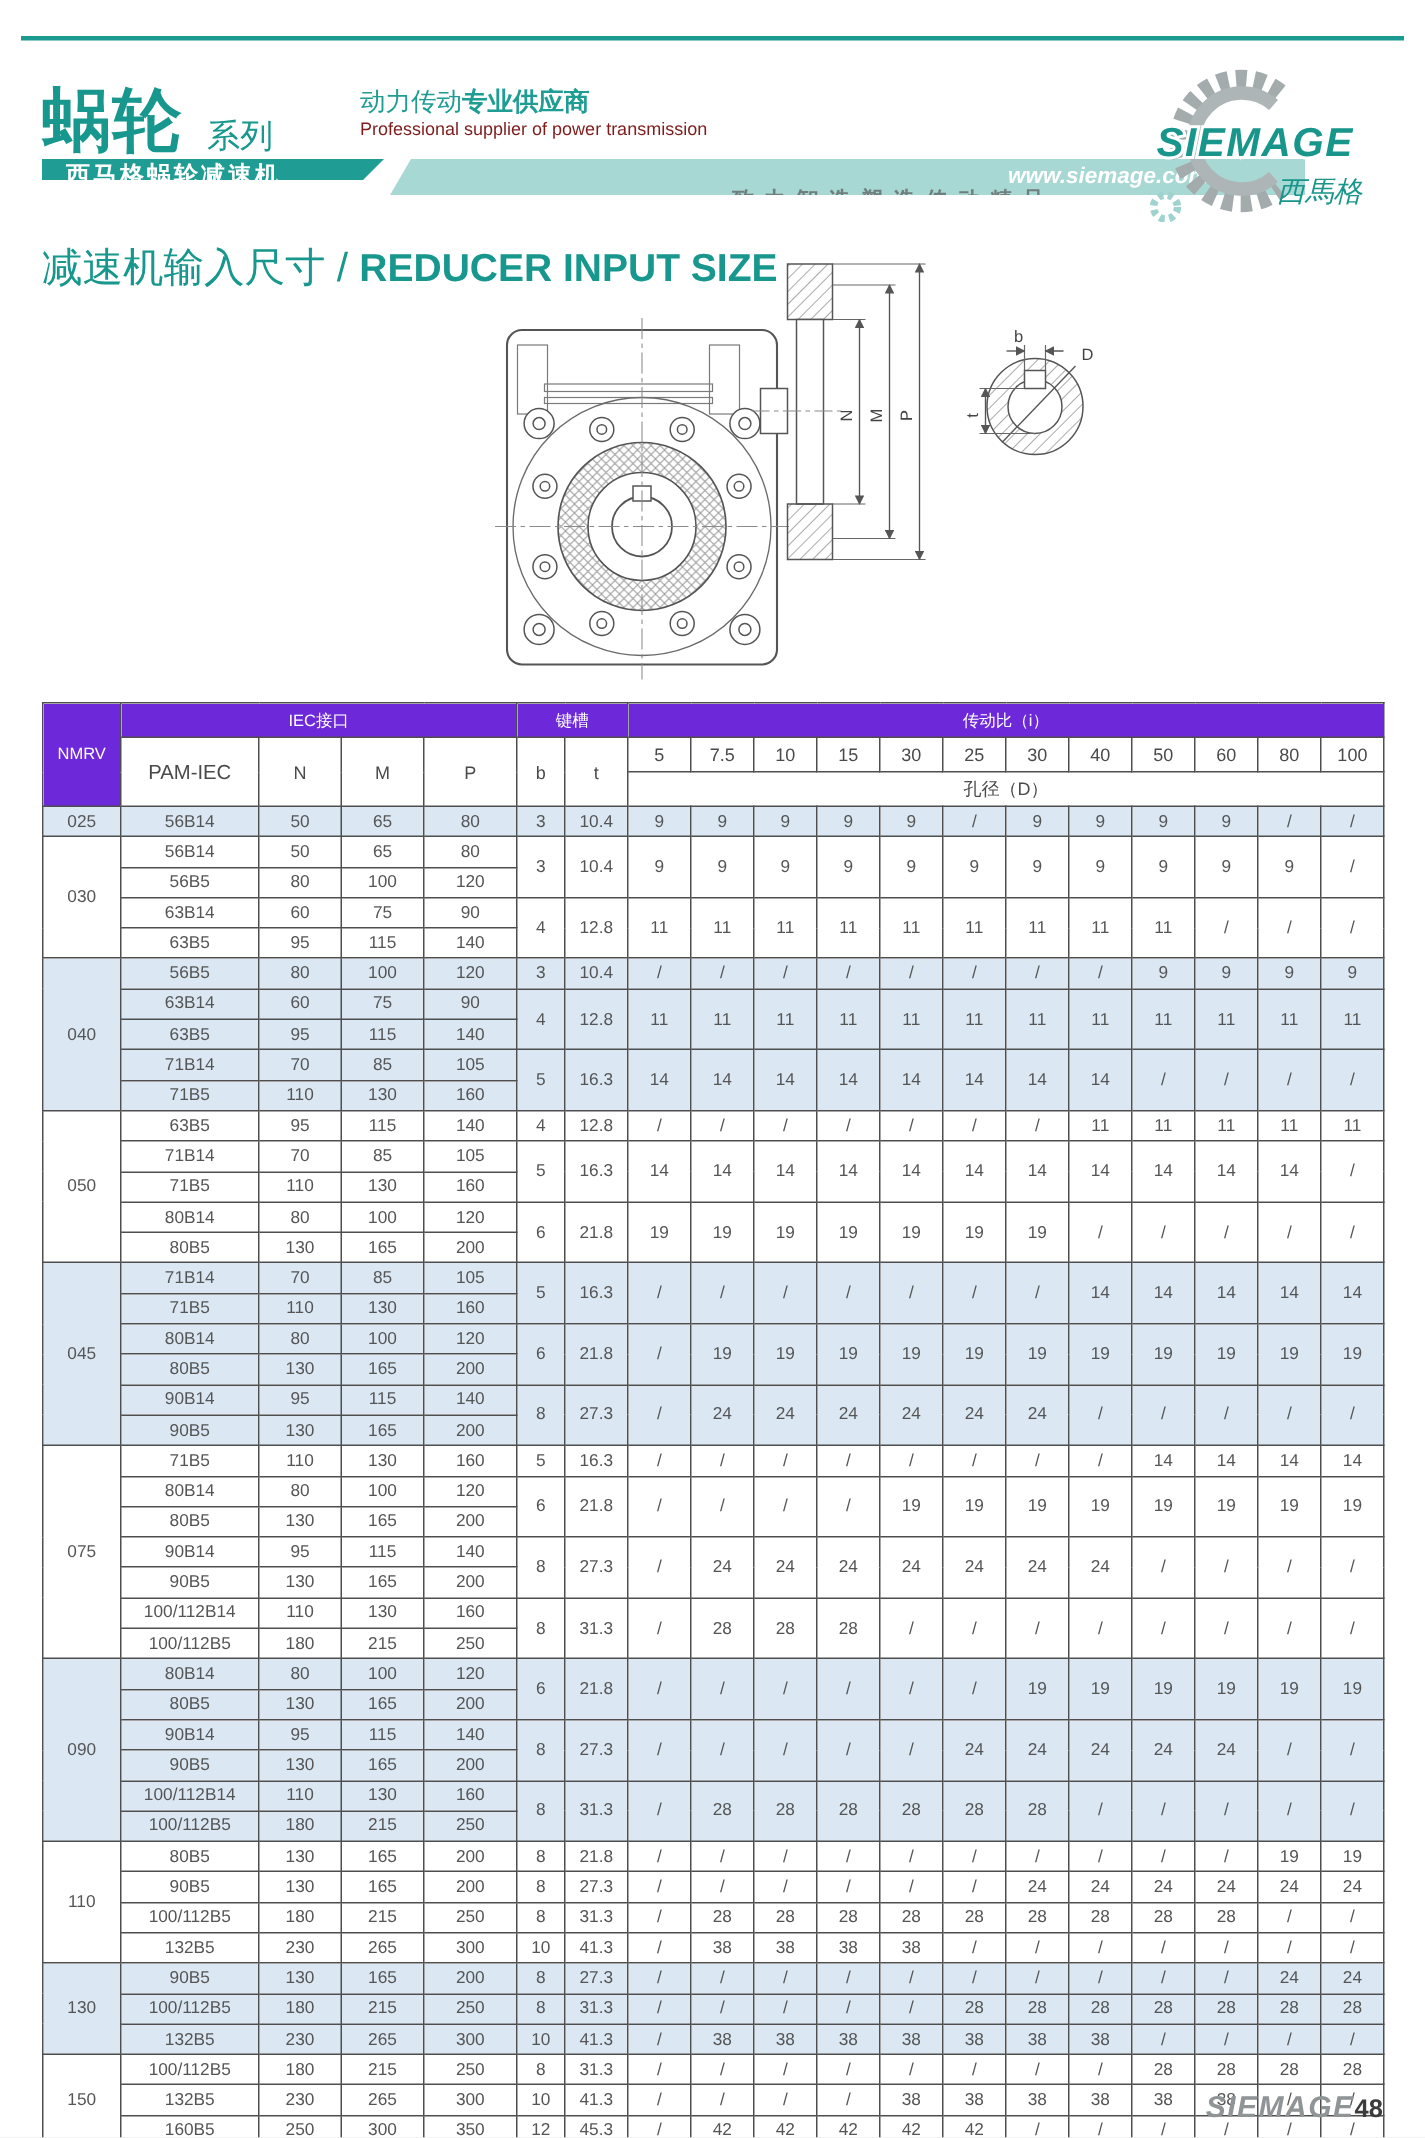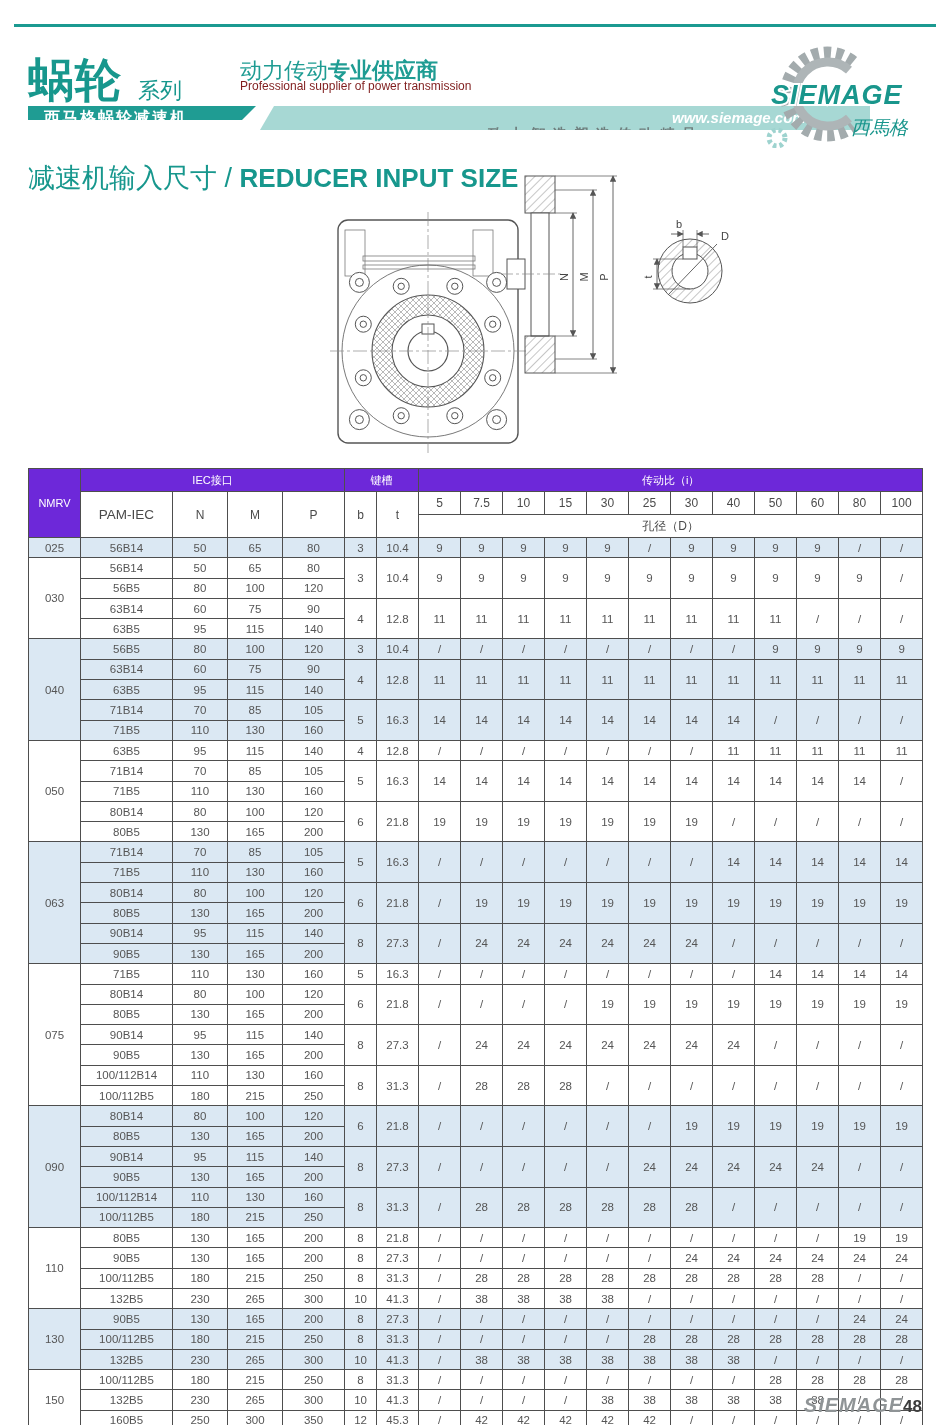--- a/index.html
+++ b/index.html
@@ -3,21 +3,21 @@
 <meta charset="utf-8">
 <style>
   html,body{margin:0;padding:0;background:#e8e8e8;}
   .page{position:relative;width:950px;height:1425px;background:#ffffff;margin:0 auto;
         font-family:"Liberation Sans",sans-serif;overflow:hidden;}
   .top-rule{position:absolute;left:14px;top:24px;width:922px;height:3px;background:#1b9a91;}
 
   
   .series-cn{position:absolute;left:28px;top:50px;font-size:46px;font-weight:700;color:#17978d;letter-spacing:1px;}
   .series-suffix{position:absolute;left:138px;top:76px;font-size:22px;color:#17978d;}
-  .slogan-line1{position:absolute;left:240px;top:56px;font-size:22px;color:#1f9c93;}
+  .slogan-line1{position:absolute;left:240px;top:56px;font-size:17px;color:#1f9c93;}
   .slogan-line1 b{font-weight:700;}
   .slogan-line2{position:absolute;left:240px;top:79px;font-size:12px;color:#7f1d1d;}
   .bar-dark{position:absolute;left:28px;top:106px;width:228px;height:14px;background:#1f9c93;
             clip-path:polygon(0 0,100% 0,calc(100% - 14px) 100%,0 100%);
             color:#fff;font-size:16px;font-weight:700;letter-spacing:2px;line-height:24px;padding-left:16px;box-sizing:border-box;}
   .bar-light{position:absolute;left:260px;top:106px;width:610px;height:24px;background:#a7d8d4;
              clip-path:polygon(14px 0,100% 0,100% 100%,0 100%);}
   .bar-tagline{position:absolute;left:228px;top:16px;font-size:14.5px;font-weight:700;color:#6f7f7e;letter-spacing:7px;line-height:24px;}
   .bar-site{position:absolute;left:412px;top:0;font-size:15px;font-weight:700;font-style:italic;color:#ffffff;line-height:24px;}
   .logo{position:absolute;left:765px;top:44px;width:175px;height:104px;}
@@ -440,21 +440,21 @@
           <td class="val" rowspan="2">/</td>
           <td class="val" rowspan="2">/</td>
         </tr>
         <tr>
           <td class="pam">80B5</td>
           <td>130</td>
           <td>165</td>
           <td>200</td>
         </tr>
         <tr class="shaded">
-          <td class="nmrv" rowspan="6">063</td>
+          <td class="nmrv" rowspan="6">045</td>
           <td class="pam">71B14</td>
           <td>70</td>
           <td>85</td>
           <td>105</td>
           <td rowspan="2">5</td>
           <td rowspan="2">16.3</td>
           <td class="val" rowspan="2">/</td>
           <td class="val" rowspan="2">/</td>
           <td class="val" rowspan="2">/</td>
           <td class="val" rowspan="2">/</td>

